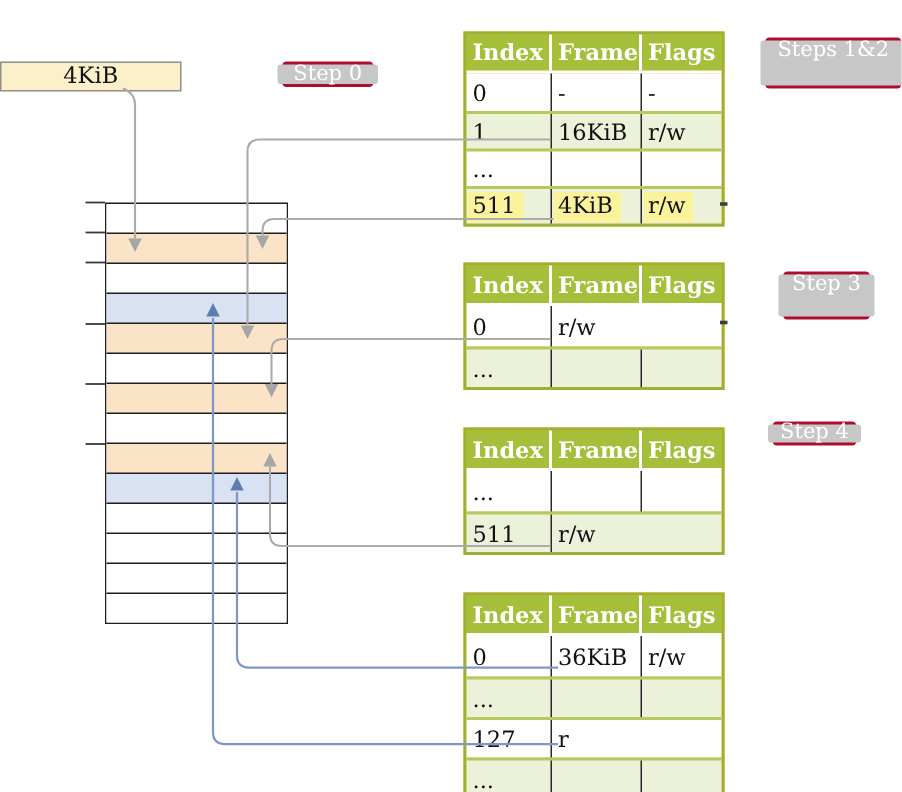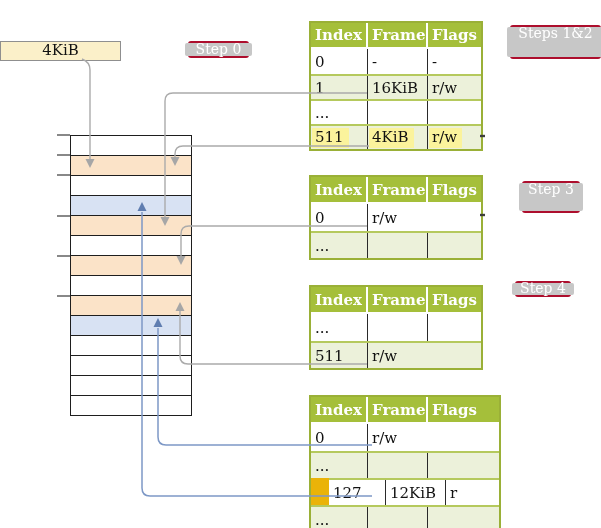--- a/index.html
+++ b/index.html
@@ -145,30 +145,30 @@
       </div>
     </div>
     <div class="pt" style="left: 309px; top: 395px;">
       <div class="pt-header" style="height: 27px;">
         <div class="pt-hcell" style="width: 57px;">Index</div>
         <div class="pt-hcell" style="width: 60px;">Frame</div>
         <div class="pt-hcell" style="width: 53px;">Flags</div>
       </div>
       <div class="pt-row" style="height: 27px;">
         <div class="pt-cell" style="width: 57px;">0</div>
+        <div class="pt-cell" style="width: 60px;">36KiB</div>
         <div class="pt-cell" style="width: 53px;">r/w</div>
       </div>
       <div class="pt-row shade" style="height: 27px;">
         <div class="pt-cell" style="width: 57px;">...</div>
         <div class="pt-cell" style="width: 60px;"></div>
         <div class="pt-cell" style="width: 53px;"></div>
       </div>
-      <div class="pt-row" style="height: 27px; margin-left: 18px;">
+      <div class="pt-row" style="height: 27px;">
         <div class="pt-cell" style="width: 57px;">127</div>
-        <div class="pt-cell" style="width: 60px;">12KiB</div>
         <div class="pt-cell" style="width: 53px;">r</div>
       </div>
       <div class="pt-row shade" style="height: 27px;">
         <div class="pt-cell" style="width: 57px;">...</div>
         <div class="pt-cell" style="width: 60px;"></div>
         <div class="pt-cell" style="width: 53px;"></div>
       </div>
     </div>
   </div>
 

